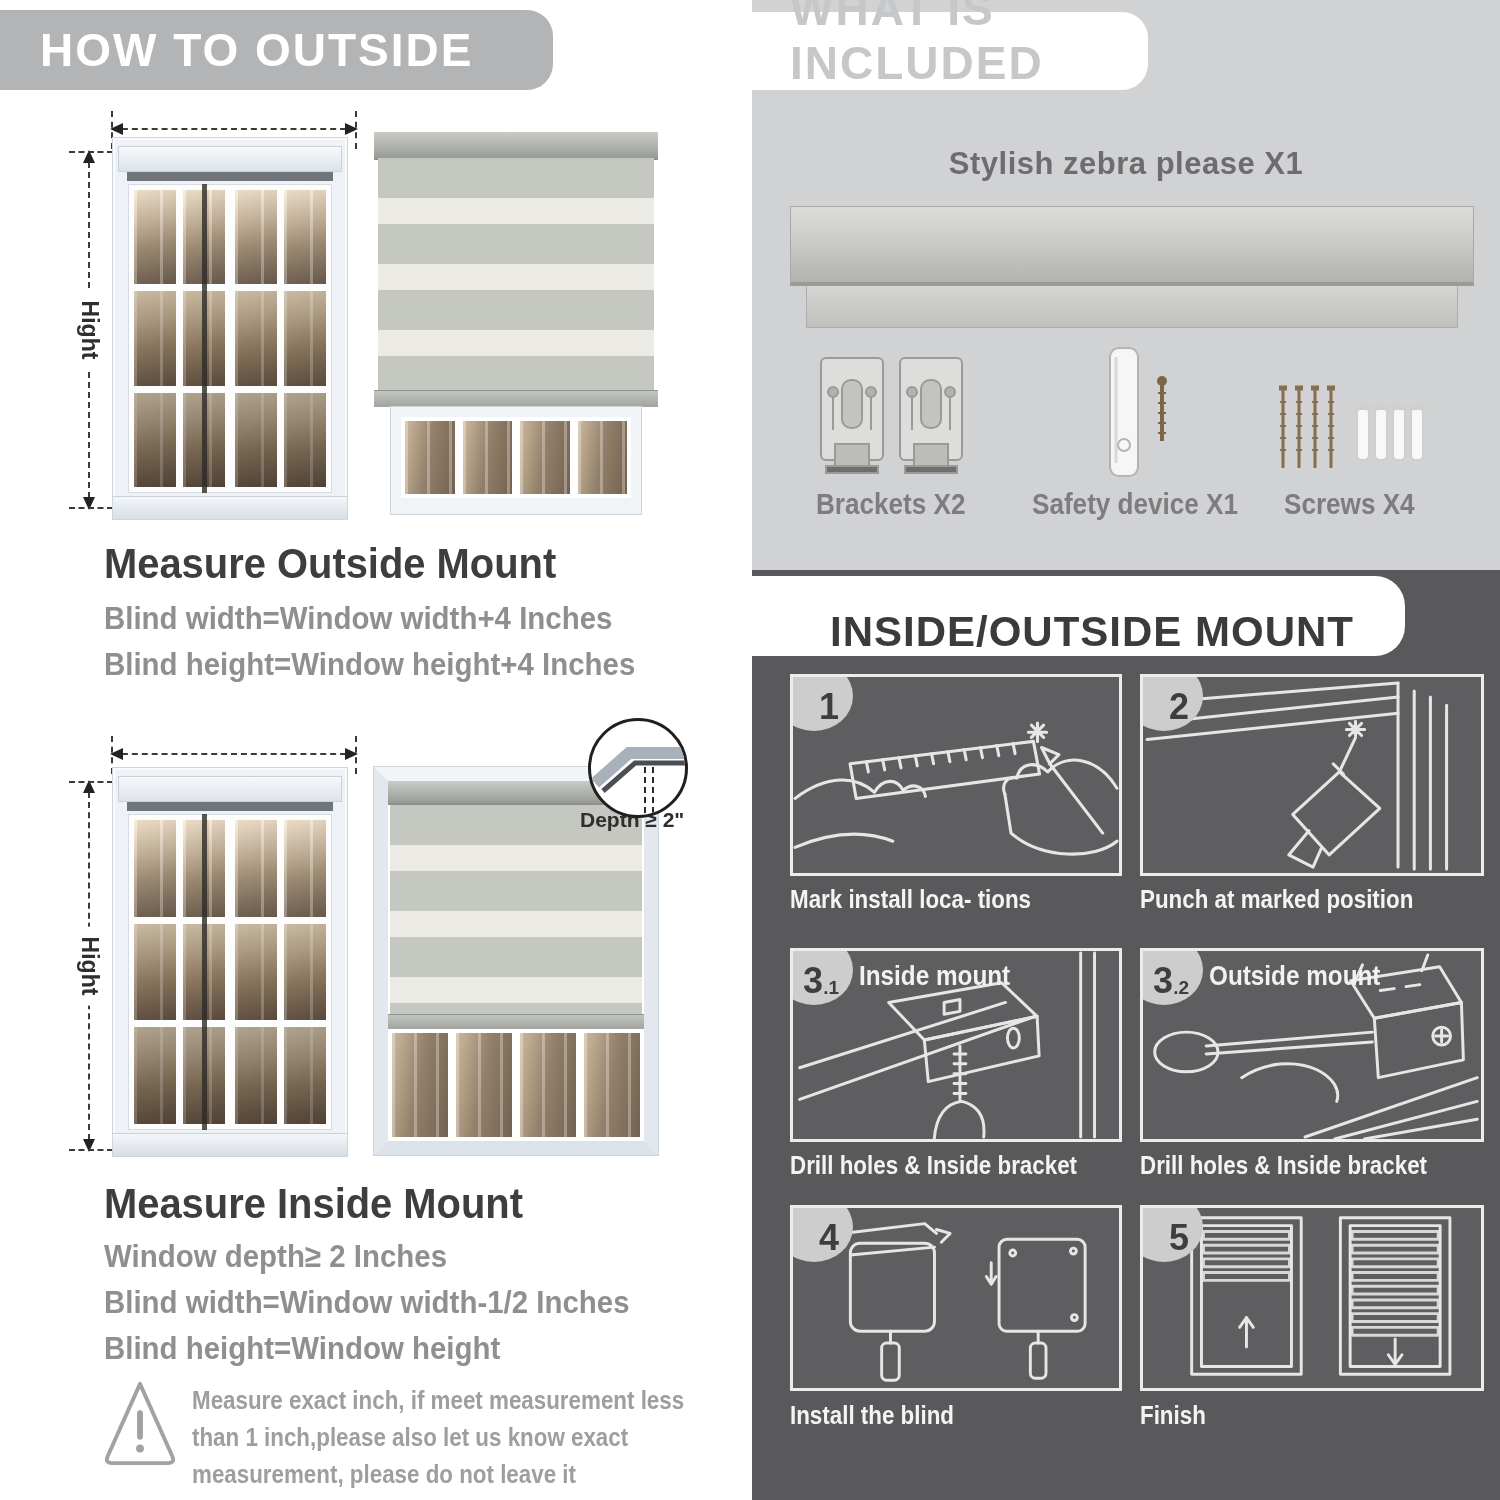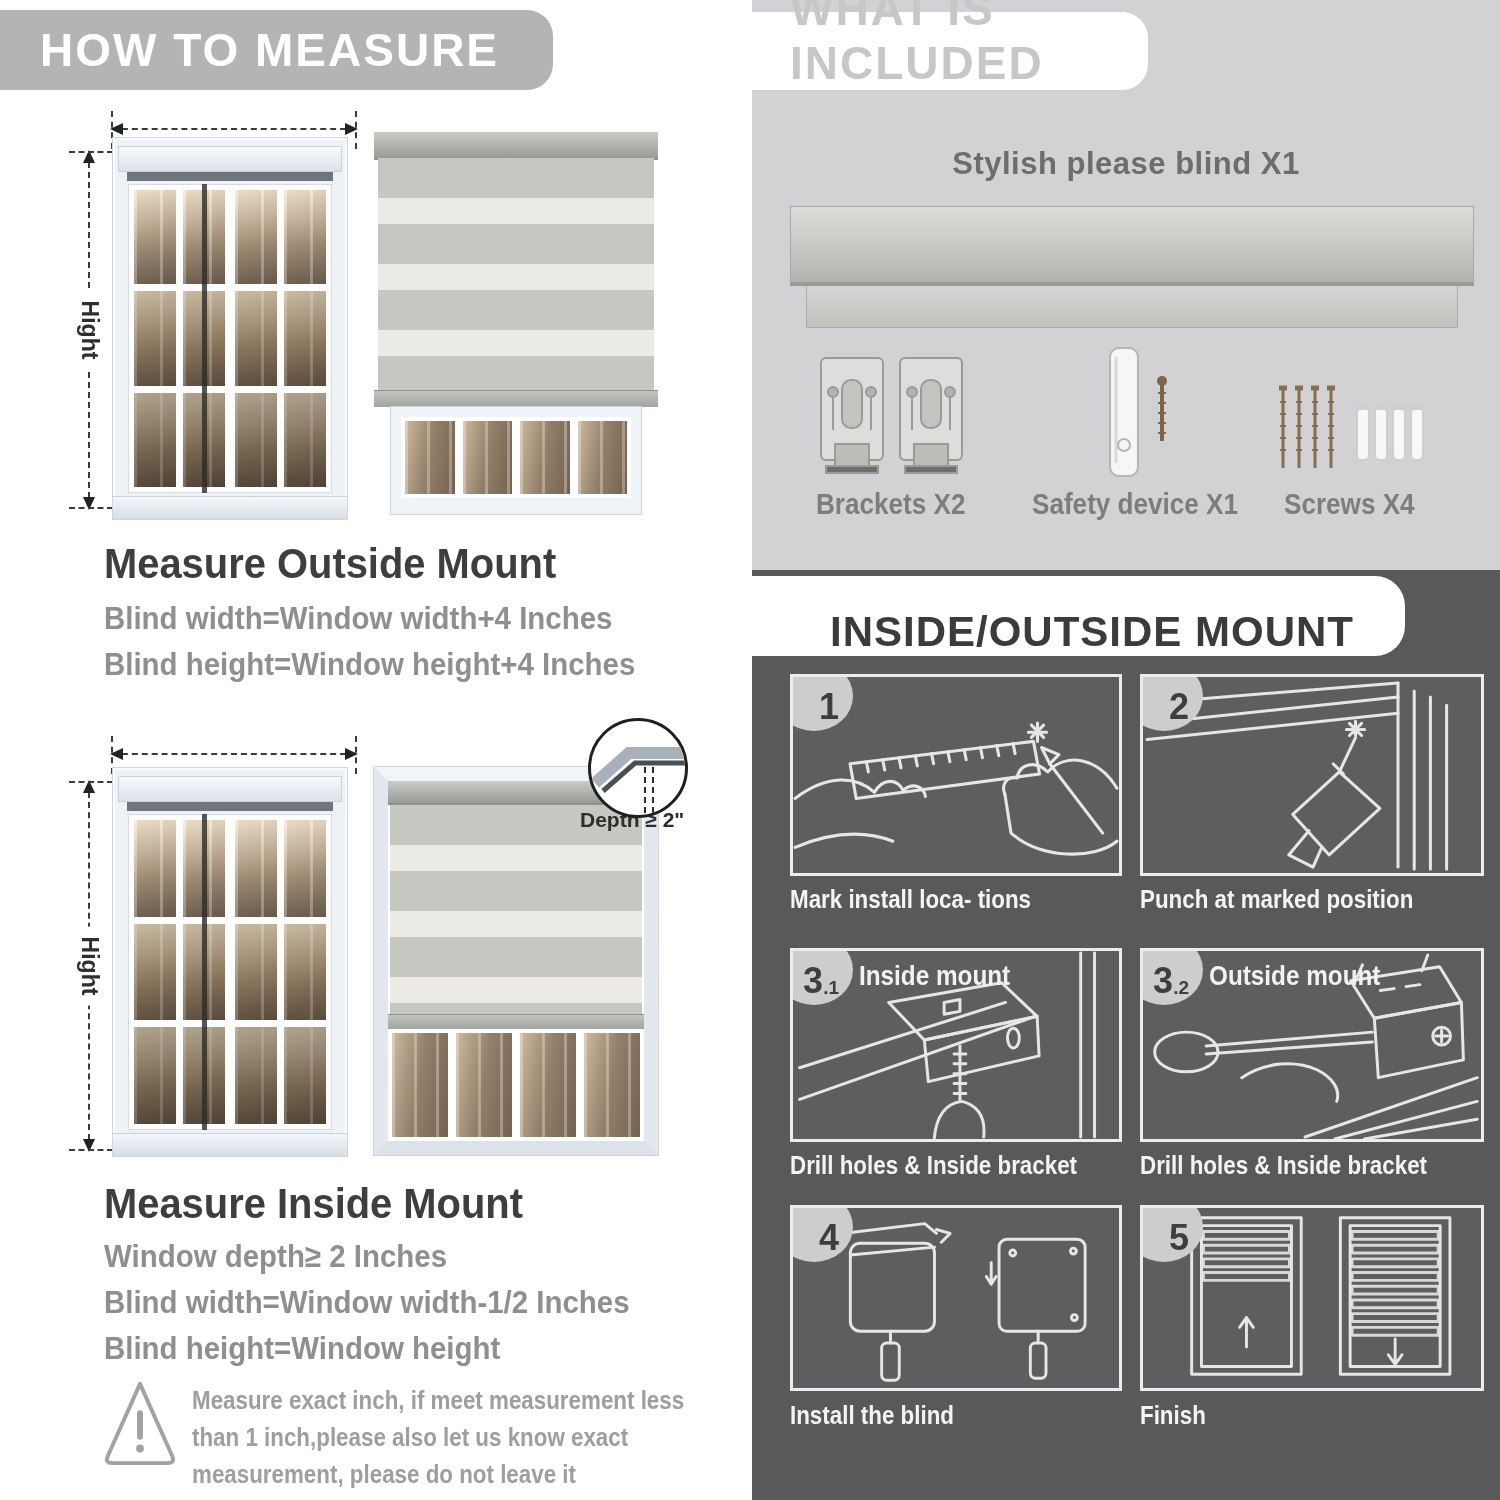--- a/index.html
+++ b/index.html
@@ -97,21 +97,21 @@
            transform-origin:left center;white-space:nowrap;}
   .ill{position:absolute;inset:0;width:100%;height:100%;}
   .ill g{fill:none;stroke:#e6e6e6;stroke-width:3;stroke-linecap:round;stroke-linejoin:round;}
 </style>
 </head>
 <body>
 
 <div class="canvas">
 
   <div class="abs badge-gray" style="left:0;top:10px;width:513px;height:80px;">
-    <span>HOW TO MEASURE</span>
+    <span>HOW TO OUTSIDE</span>
   </div>
 
   <div class="abs harrow" style="left:112px;top:128px;width:244px;">
     <span class="ah-l"></span>
     <span class="ah-r"></span>
     <span class="tick-v" style="left:-1px;"></span>
     <span class="tick-v" style="right:-1px;"></span>
     <span class="lbl">Width</span>
   </div>
   <div class="abs varrow" style="left:88px;top:152px;height:356px;">
@@ -247,21 +247,21 @@
     <div>than 1 inch,please also let us know exact</div>
     <div>measurement, please do not leave it</div>
   </div>
 
   <div class="abs panel-light" style="left:752px;top:0;width:748px;height:570px;"></div>
 
   <div class="abs badge-white" style="left:752px;top:12px;width:358px;height:78px;">
     <span class="t-included">WHAT IS INCLUDED</span>
   </div>
 
-  <div class="abs zlabel" style="left:752px;top:146px;width:748px;">Stylish please blind X1</div>
+  <div class="abs zlabel" style="left:752px;top:146px;width:748px;">Stylish zebra please X1</div>
 
   <div class="abs headrail" style="left:790px;top:206px;width:684px;height:80px;box-sizing:border-box;"></div>
   <div class="abs headrail2" style="left:806px;top:286px;width:652px;height:42px;box-sizing:border-box;"></div>
 
   <div class="abs" style="left:818px;top:352px;width:150px;height:132px;">
     <svg viewBox="0 0 150 132" style="width:100%;height:100%;">
       <g stroke="#9a9a96" stroke-width="2" fill="#dddddb">
         <rect x="3" y="6" width="62" height="102" rx="5"></rect>
         <rect x="82" y="6" width="62" height="102" rx="5"></rect>
         <rect x="24" y="28" width="20" height="48" rx="9" fill="#c3c3bf"></rect>

